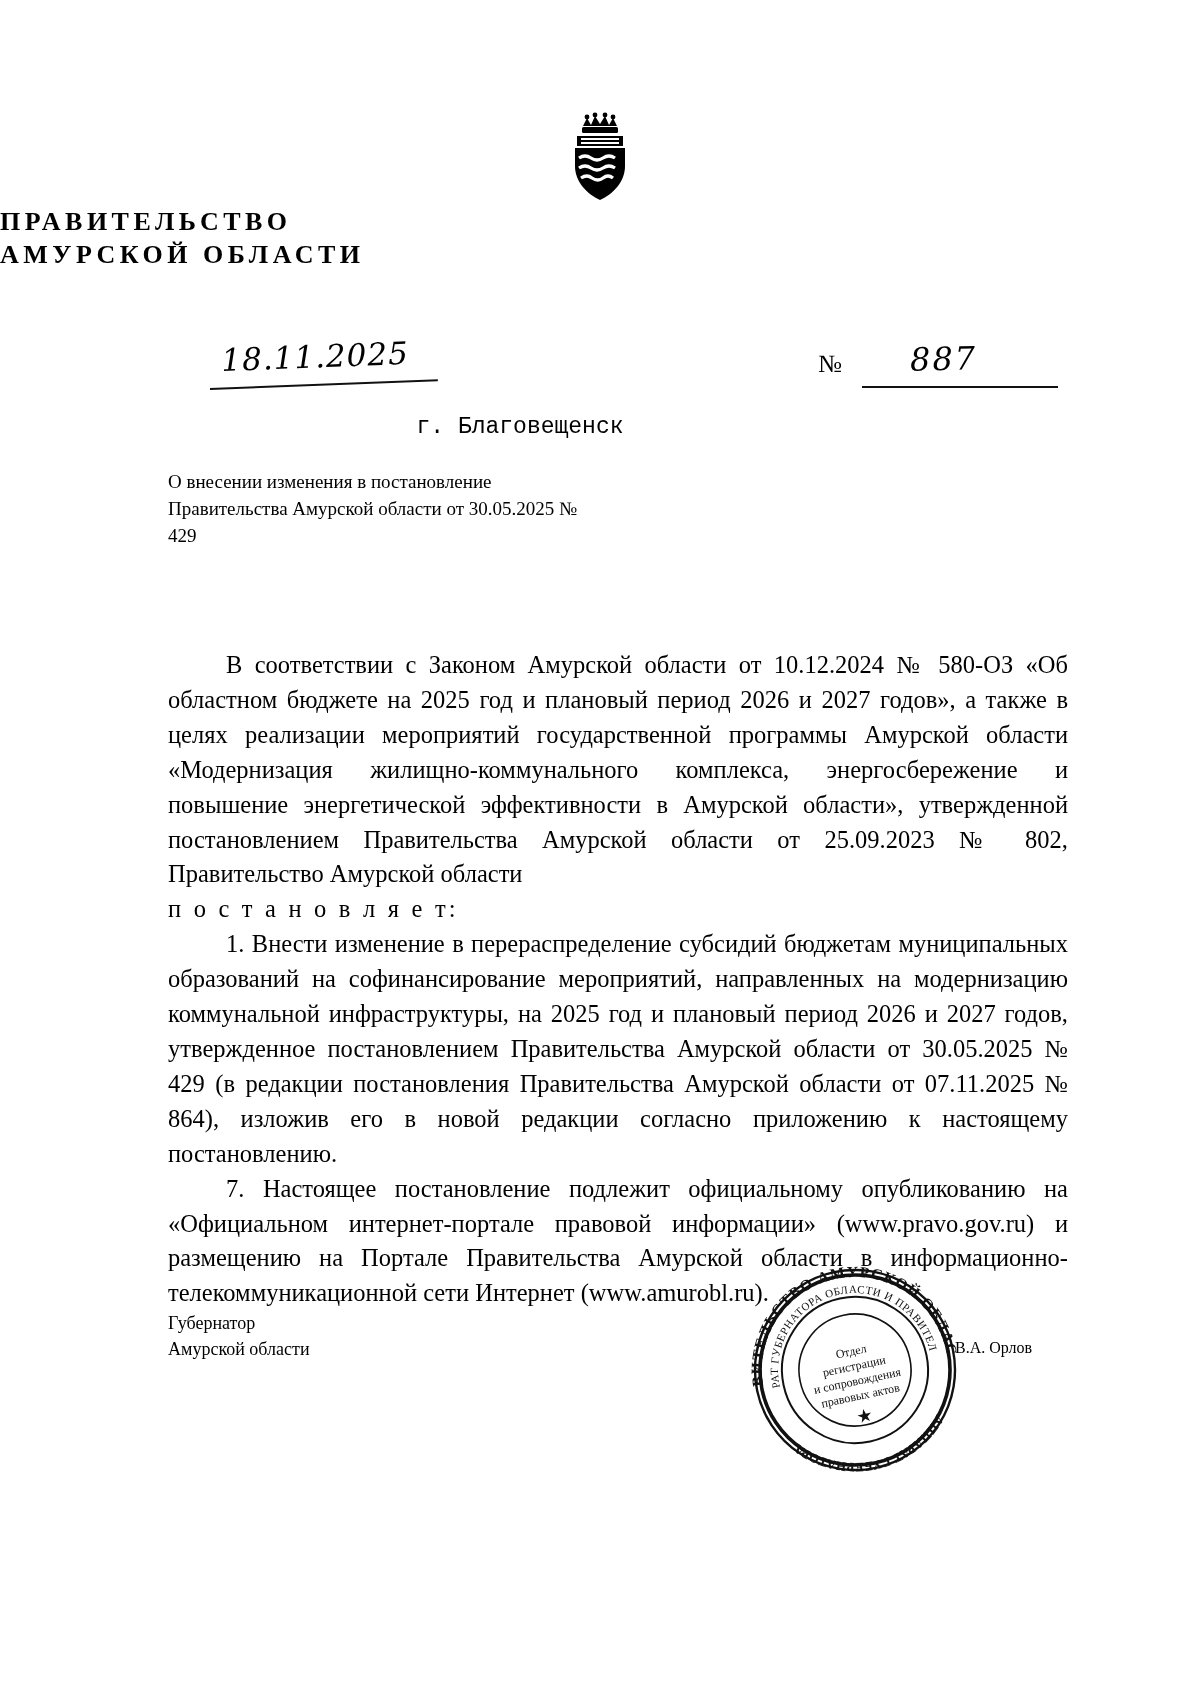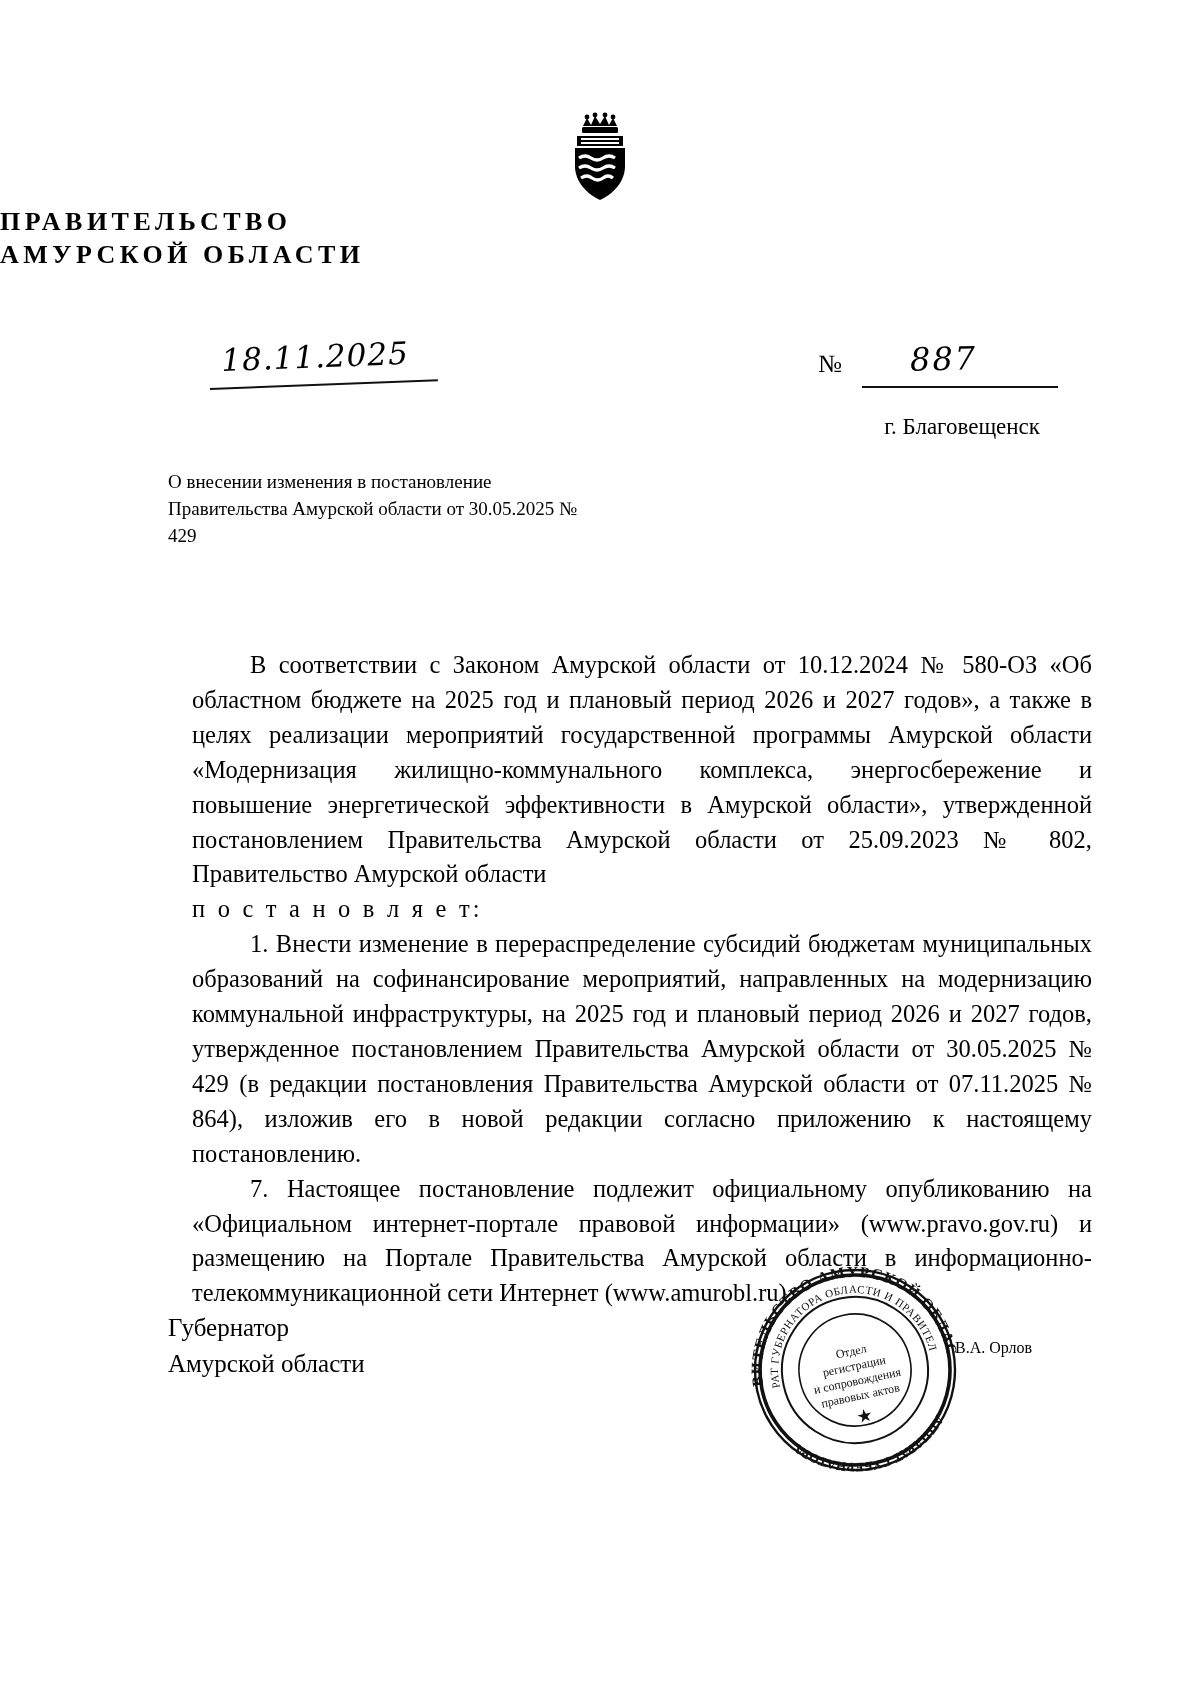--- a/index.html
+++ b/index.html
@@ -110,22 +110,23 @@
     height: 0;
     border-bottom: 2px solid #111;
   }
 
   
   .city {
     position: absolute;
     top: 414px;
     left: 0;
     width: 1040px;
-    text-align: right;
+    text-align: center;
     font-size: 23px;
+    font-family: Liberation Mono, monospace;
   }
 
   
   .subject {
     position: absolute;
     top: 468px;
     left: 168px;
     width: 430px;
     font-size: 19px;
     line-height: 1.43;
@@ -133,39 +134,38 @@
 
   
   .body-text {
     position: absolute;
     top: 648px;
     left: 168px;
     width: 900px;
     font-size: 24.5px;
     line-height: 1.425;
     text-align: justify;
-    margin-left: 24px;
   }
   .body-text p {
     margin: 0;
   }
   .indent {
     text-indent: 58px;
   }
   .resolves {
     letter-spacing: 3.2px;
     font-weight: normal;
   }
 
   
   .sign {
     position: absolute;
     top: 1310px;
     left: 168px;
-    font-size: 25px;
+    font-size: 18px;
     line-height: 1.45;
   }
   .sign-name {
     position: absolute;
     top: 1339px;
     left: 955px;
     font-size: 16px;
     white-space: nowrap;
   }
 

